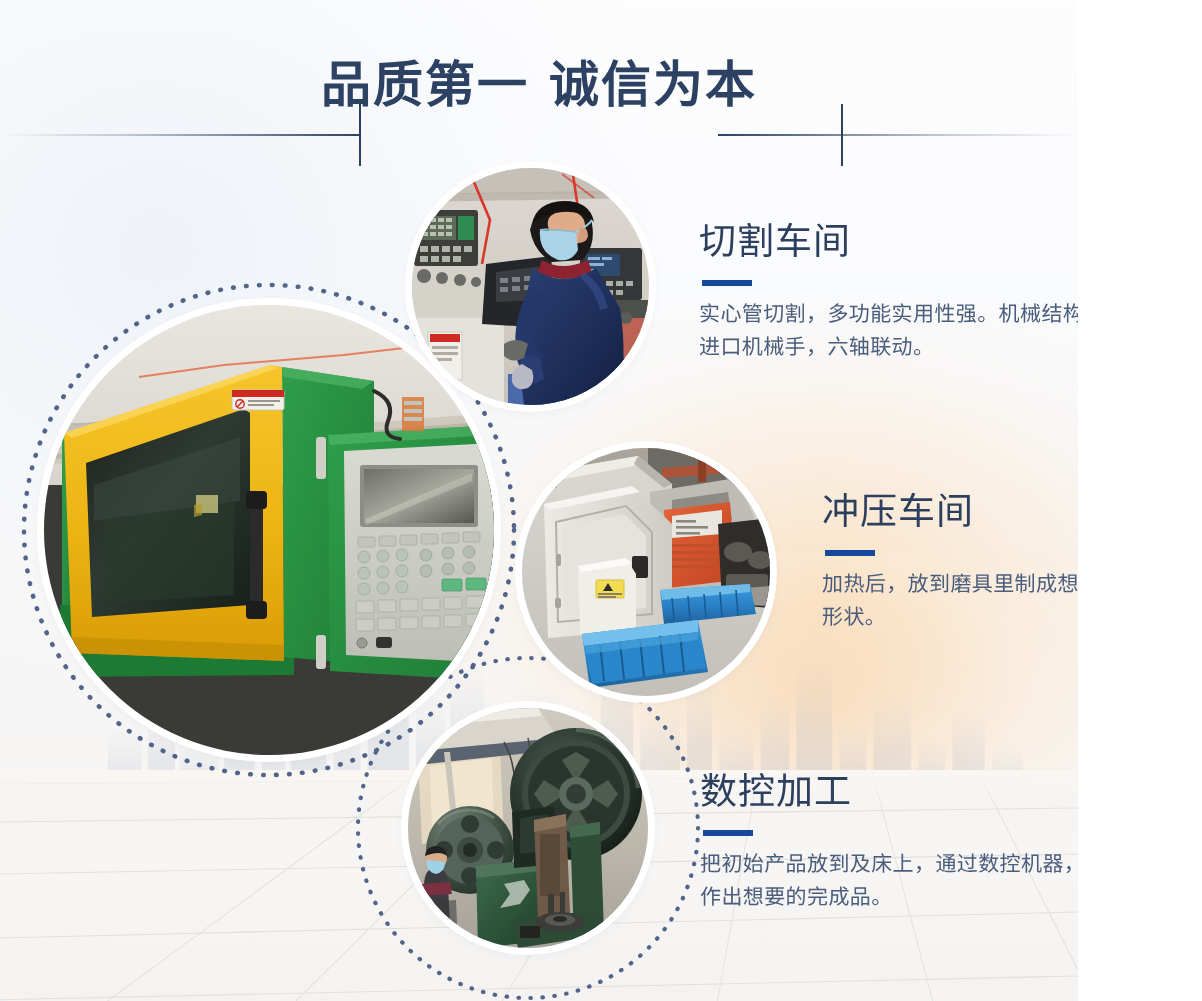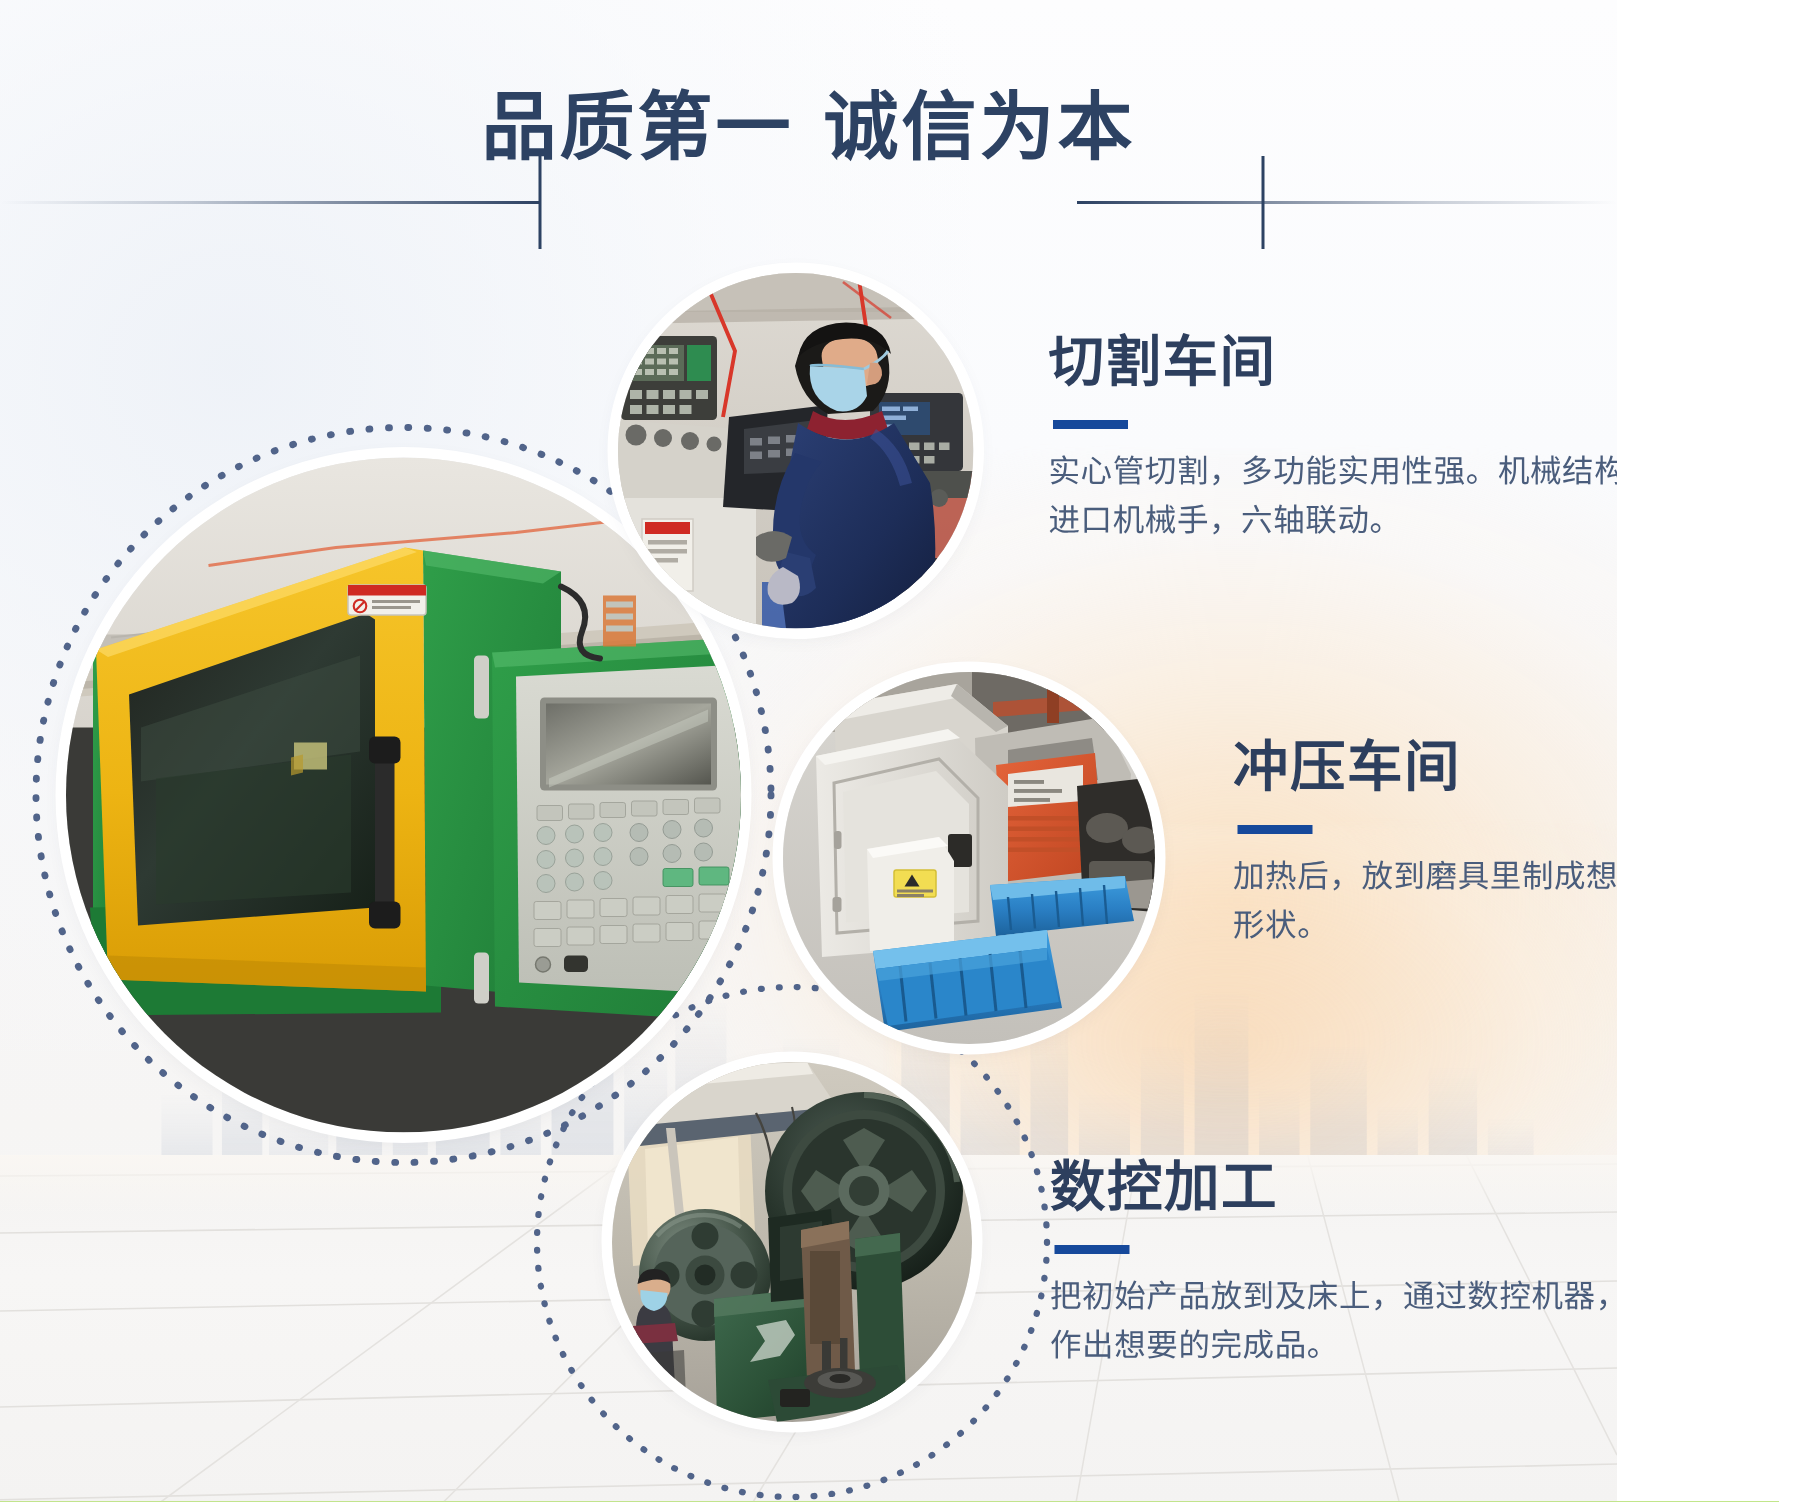--- a/index.html
+++ b/index.html
@@ -13,21 +13,21 @@
     overflow: hidden;
     font-family: "Liberation Sans", "DejaVu Sans", sans-serif;
     background: #ffffff;
   }
 
   .page {
     position: relative;
     width: 1078px;
     height: 1001px;
     overflow: hidden;
-    background: #84cc16;
+    background: #e5e5e5;
   }
 
   
   .bg-base {
     position: absolute;
     inset: 0;
     background:
       linear-gradient(180deg, #fdfdfe 0%, #fafbfd 30%, #f7f6f6 55%, #f6f5f4 75%, #f8f8f8 100%);
   }
   .bg-warm {
@@ -155,34 +155,34 @@
   .circle .photo { position: absolute; inset: 0; }
 
   .dotring {
     position: absolute;
     border-radius: 50%;
     pointer-events: none;
   }
   .dotring svg { display: block; }
 
   .c-main  { left: 44px;  top: 305px; width: 450px; height: 450px; }
-  .c-one   { left: 412px; top: 182px; width: 237px; height: 237px; }
+  .c-one   { left: 412px; top: 168px; width: 237px; height: 237px; }
   .c-two   { left: 522px; top: 448px; width: 248px; height: 248px; }
   .c-three { left: 408px; top: 708px; width: 240px; height: 240px; }
 
   .ring-main  { left: 16px;  top: 277px; width: 506px; height: 506px; }
   .ring-three { left: 352px; top: 652px; width: 352px; height: 352px; }
 
   
   .block { position: absolute; }
   .block h3 {
     margin: 0;
     font-size: 37px;
     line-height: 46px;
-    font-weight: 700;
+    font-weight: 400;
     letter-spacing: 1px;
     color: #2d3f5e;
     font-family: "DejaVu Sans", "Liberation Sans", sans-serif;
   }
   .bar {
     width: 50px;
     height: 6px;
     background: #16499b;
     margin: 15px 0 12px 3px;
   }

